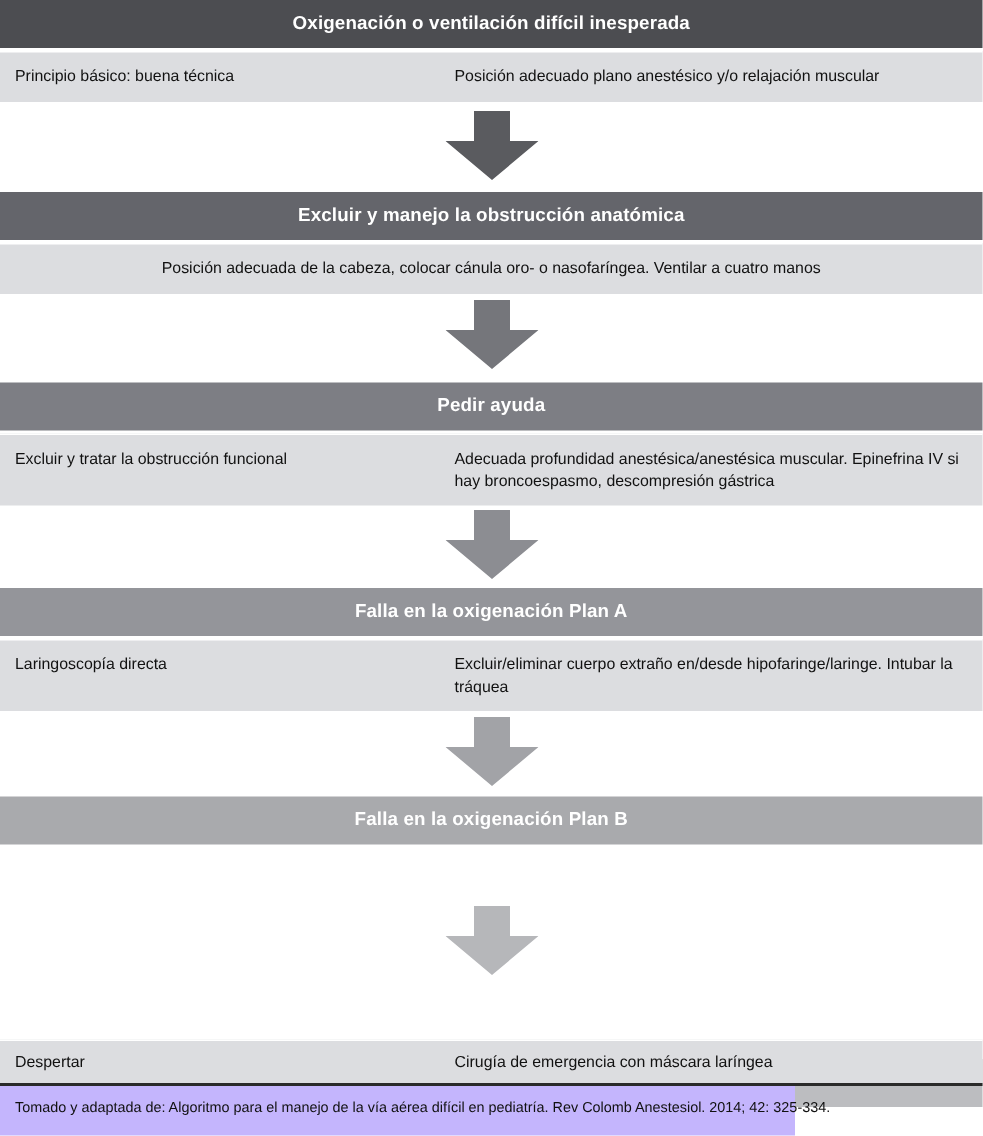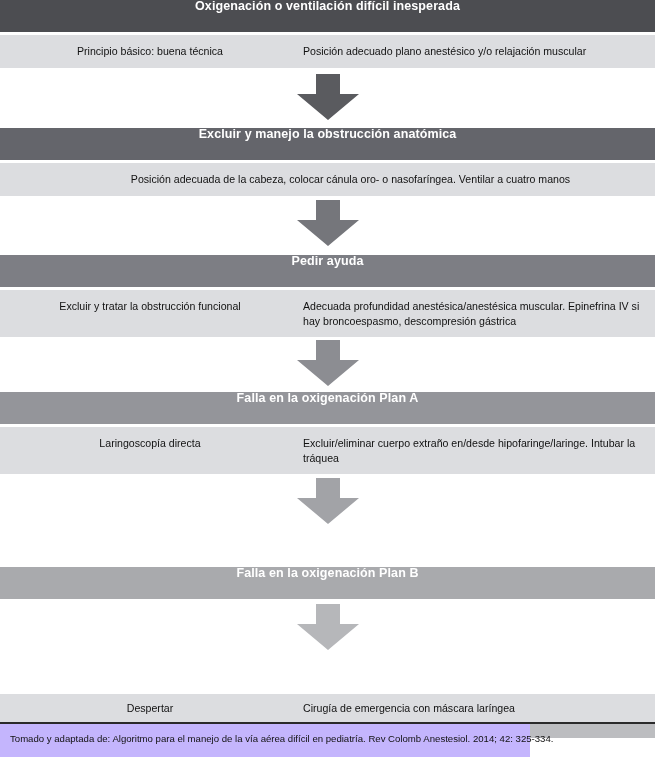--- a/index.html
+++ b/index.html
@@ -21,21 +21,21 @@
     background: #ffffff;
   }
 
   
   .stage-header {
     position: absolute;
     left: 0;
     width: 655px;
     height: 32px;
     display: flex;
-    align-items: flex-start;
+    align-items: center;
     justify-content: center;
     box-sizing: border-box;
   }
   .stage-header-title {
     font-size: 12.5px;
     font-weight: bold;
     color: #ffffff;
     letter-spacing: 0.1px;
     text-align: center;
     line-height: 1.1;
@@ -57,21 +57,21 @@
     box-sizing: border-box;
   }
   .detail-left {
     position: absolute;
     left: 10px;
     top: 9px;
     width: 280px;
     font-size: 10.6px;
     line-height: 15px;
     color: #111111;
-    text-align: center;
+    text-align: left;
   }
   .detail-right {
     position: absolute;
     left: 303px;
     top: 9px;
     width: 345px;
     font-size: 10.6px;
     line-height: 15px;
     color: #111111;
     text-align: left;
@@ -141,21 +141,21 @@
   </div>
   <div class="arrow" style="top:74px;">
     <svg viewBox="0 0 62 46" xmlns="http://www.w3.org/2000/svg" aria-hidden="true">
       <polygon points="19,0 43,0 43,20 62,20 31,46 0,20 19,20" fill="#5a5b5f"></polygon>
     </svg>
   </div>
 
   <div class="stage-header" style="top:128px; background:#64656b;">
     <span class="stage-header-title">Excluir y manejo la obstrucción anatómica</span>
   </div>
-  <div class="detail-band" style="top:162px; height:34px;padding-left:23px;">
+  <div class="detail-band" style="top:162px; height:34px;">
     <div class="detail-inner">
       <div class="detail-center">Posición adecuada de la cabeza, colocar cánula oro- o nasofaríngea. Ventilar a cuatro manos</div>
     </div>
   </div>
   <div class="arrow" style="top:200px;">
     <svg viewBox="0 0 62 46" xmlns="http://www.w3.org/2000/svg" aria-hidden="true">
       <polygon points="19,0 43,0 43,20 62,20 31,46 0,20 19,20" fill="#75767b"></polygon>
     </svg>
   </div>
 
@@ -182,21 +182,21 @@
       <div class="detail-left">Laringoscopía directa</div>
       <div class="detail-right">Excluir/eliminar cuerpo extraño en/desde hipofaringe/laringe. Intubar la tráquea</div>
     </div>
   </div>
   <div class="arrow" style="top:478px;">
     <svg viewBox="0 0 62 46" xmlns="http://www.w3.org/2000/svg" aria-hidden="true">
       <polygon points="19,0 43,0 43,20 62,20 31,46 0,20 19,20" fill="#a2a3a7"></polygon>
     </svg>
   </div>
 
-  <div class="stage-header" style="top:531px; background:#a9aaad;margin-top:36px;">
+  <div class="stage-header" style="top:531px; background:#a9aaad;">
     <span class="stage-header-title">Falla en la oxigenación Plan B</span>
   </div>
   <div class="arrow" style="top:604px;">
     <svg viewBox="0 0 62 46" xmlns="http://www.w3.org/2000/svg" aria-hidden="true">
       <polygon points="19,0 43,0 43,20 62,20 31,46 0,20 19,20" fill="#b6b7ba"></polygon>
     </svg>
   </div>
 
   <div class="stage-header" style="top:659px; background:#bcbdc0;margin-top:47px;">
     <span class="stage-header-title">Ventilar con máscara laríngea</span>

